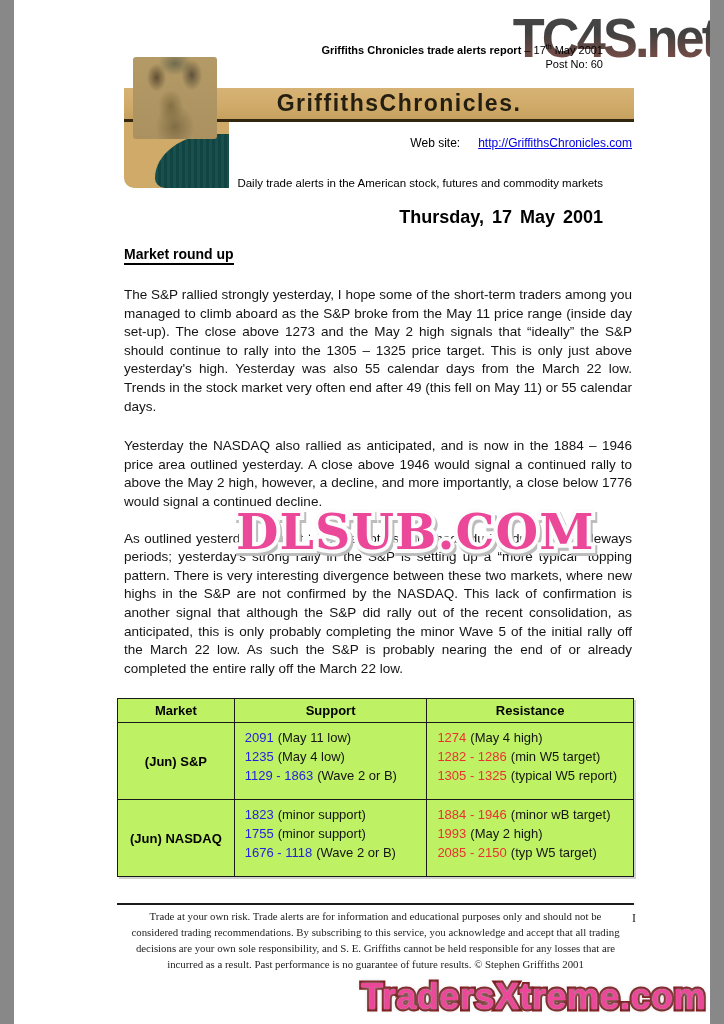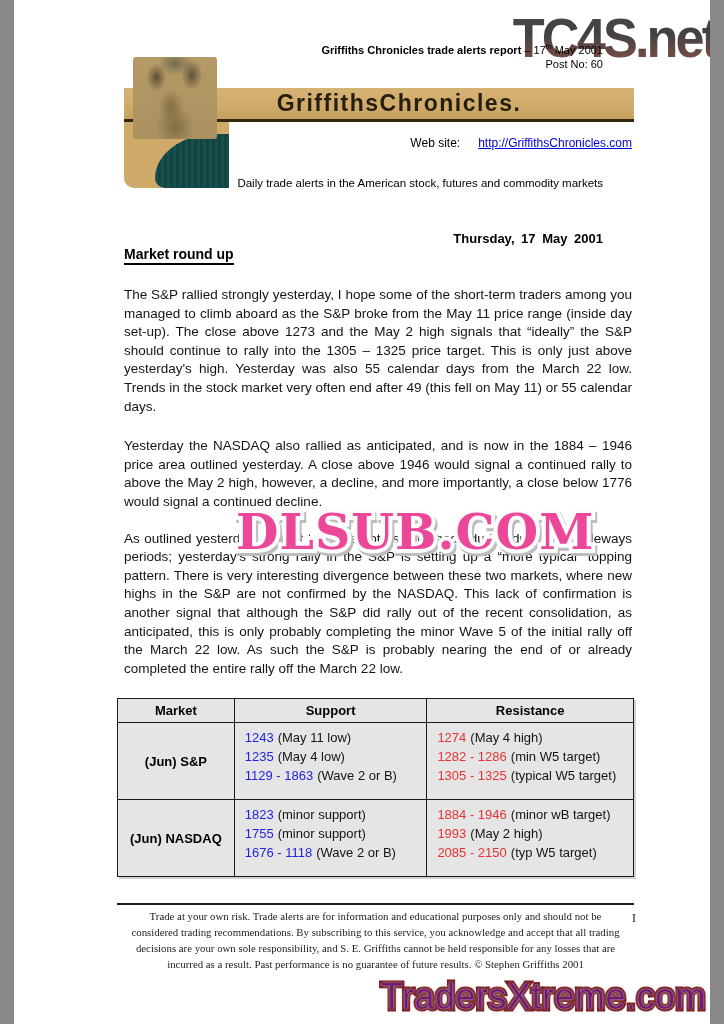--- a/index.html
+++ b/index.html
@@ -60,21 +60,21 @@
   }
   .banner-contact {
     position:absolute; right:2px; top:48px; text-align:right;
     font-size:12px; line-height:15px;
   }
   .contact-row { display:flex; justify-content:flex-end; gap:18px; }
   .contact-label { color:#000; }
   .link { color:#0000e0; text-decoration:underline; cursor:pointer; }
 
   .tagline { position:absolute; top:177px; right:107px; font-size:11.5px; color:#000; }
-  .date-line { position:absolute; top:207px; right:107px; font-size:13px; font-weight:bold; word-spacing:3px; color:#000;margin-top:24px; }
+  .date-line { position:absolute; top:207px; right:107px; font-size:18px; font-weight:bold; word-spacing:3px; color:#000; }
 
   
   .content { position:absolute; left:110px; top:246px; width:508px; }
   .section-heading { font-size:14px; font-weight:bold; color:#000; margin-bottom:24px; }
   .section-heading span { border-bottom:2px solid #000; padding-bottom:1px; }
   .para { font-size:13.5px; line-height:18.6px; text-align:justify; color:#141414; }
   .para.p1 { margin-bottom:21px; }
   .para.p2 { margin-bottom:18px; }
   .para.p3 { margin-bottom:20px; }
 
@@ -86,21 +86,21 @@
     -webkit-text-stroke:8px #fcfcfc; paint-order:stroke fill;
     filter:drop-shadow(2px 3px 0 #bdbdbd);
     z-index:5;
     margin-top:19px;
   }
 
   
   .mkt-table {
     border-collapse:collapse; margin-left:-7px; width:517px;
     box-shadow:2px 2px 0 rgba(0,0,0,0.18);
-    font-size:13px; background:#e5e5e5;
+    font-size:13px; background:#bef264;
   }
   .mkt-table th, .mkt-table td { border:1.5px solid #1a1a1a; }
   .mkt-table th { height:24px; font-weight:bold; text-align:center; color:#000; }
   .col-market { width:117px; }
   .col-support { width:193px; }
   .col-resist { width:207px; }
   .cell-market { text-align:center; vertical-align:middle; font-weight:bold; color:#000; }
   .cell-lines { vertical-align:top; padding:5px 4px 14px 10px; line-height:19px; }
   .num-blue { color:#2323dd; }
   .num-red { color:#e93232; }
@@ -116,22 +116,22 @@
     font-family:"Liberation Serif", serif; font-size:10.8px; line-height:16px; color:#1c1c1c;
   }
   .page-marker {
     position:absolute; right:-2px; top:6px;
     font-family:"Liberation Serif", serif; font-size:12px; color:#1c1c1c;
   }
 
   
   .txtreme {
     position:absolute; right:4px; bottom:6px;
-    font-size:36px; font-weight:normal; letter-spacing:0.5px;
-    color:#701a75;
+    font-size:36px; font-weight:bold; letter-spacing:0.5px;
+    color:#ec4899;
     -webkit-text-stroke:5px #7d1317; paint-order:stroke fill;
     text-shadow:0 0 5px rgba(150,150,150,0.95), 0 0 1px #ffffff;
   }
 </style>
 </head>
 <body>
 
 <div class="page">
 
   <div class="tc4s">TC4S.net</div>
@@ -174,28 +174,28 @@
         </colgroup>
       <tbody>
           <tr>
         <th>Market</th>
         <th>Support</th>
         <th>Resistance</th>
       </tr>
       <tr>
         <td class="cell-market">(Jun) S&amp;P</td>
         <td class="cell-lines">
-          <div><span class="num-blue">1243</span><span class="line-label">(May 11 low)</span></div>
+          <div><span class="num-blue">2091</span><span class="line-label">(May 11 low)</span></div>
           <div><span class="num-blue">1235</span><span class="line-label">(May 4 low)</span></div>
           <div><span class="num-blue">1129 - 1863</span><span class="line-label">(Wave 2 or B)</span></div>
         </td>
         <td class="cell-lines">
           <div><span class="num-red">1274</span><span class="line-label">(May 4 high)</span></div>
           <div><span class="num-red">1282 - 1286</span><span class="line-label">(min W5 target)</span></div>
-          <div><span class="num-red">1305 - 1325</span><span class="line-label">(typical W5 target)</span></div>
+          <div><span class="num-red">1305 - 1325</span><span class="line-label">(typical W5 report)</span></div>
         </td>
       </tr>
       <tr>
         <td class="cell-market">(Jun) NASDAQ</td>
         <td class="cell-lines">
           <div><span class="num-blue">1823</span><span class="line-label">(minor support)</span></div>
           <div><span class="num-blue">1755</span><span class="line-label">(minor support)</span></div>
           <div><span class="num-blue">1676 - 1118</span><span class="line-label">(Wave 2 or B)</span></div>
         </td>
         <td class="cell-lines">

